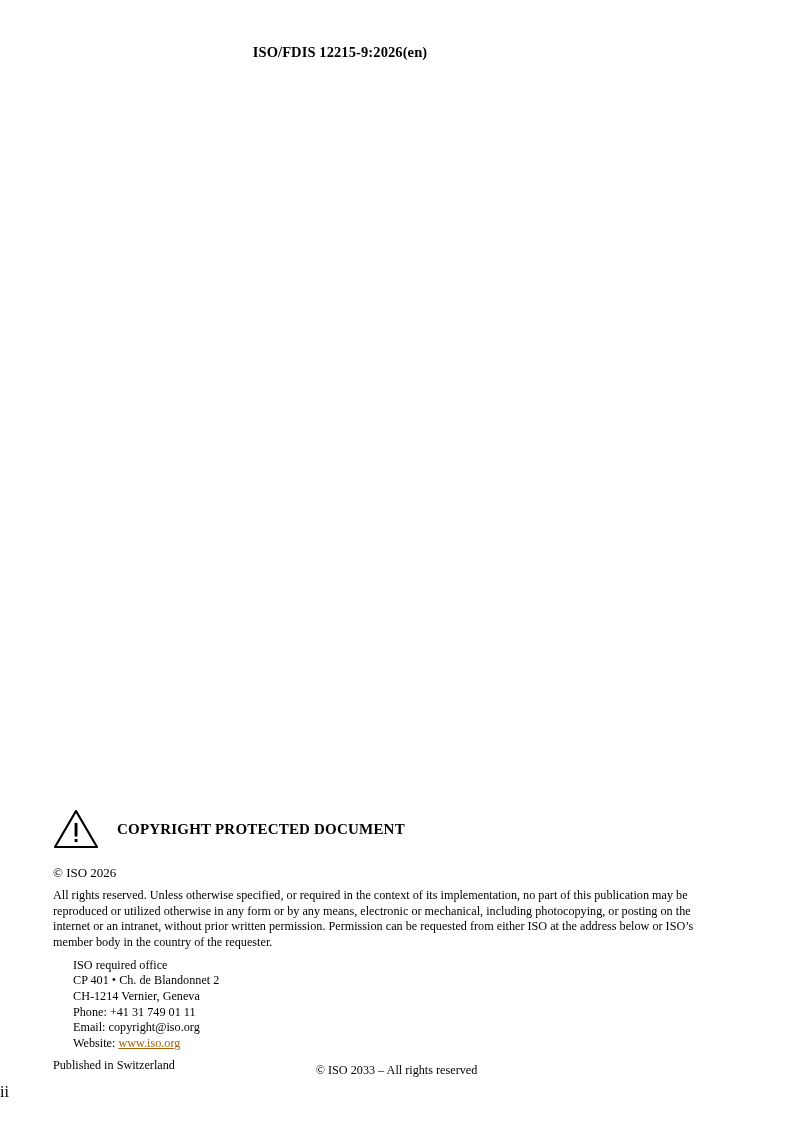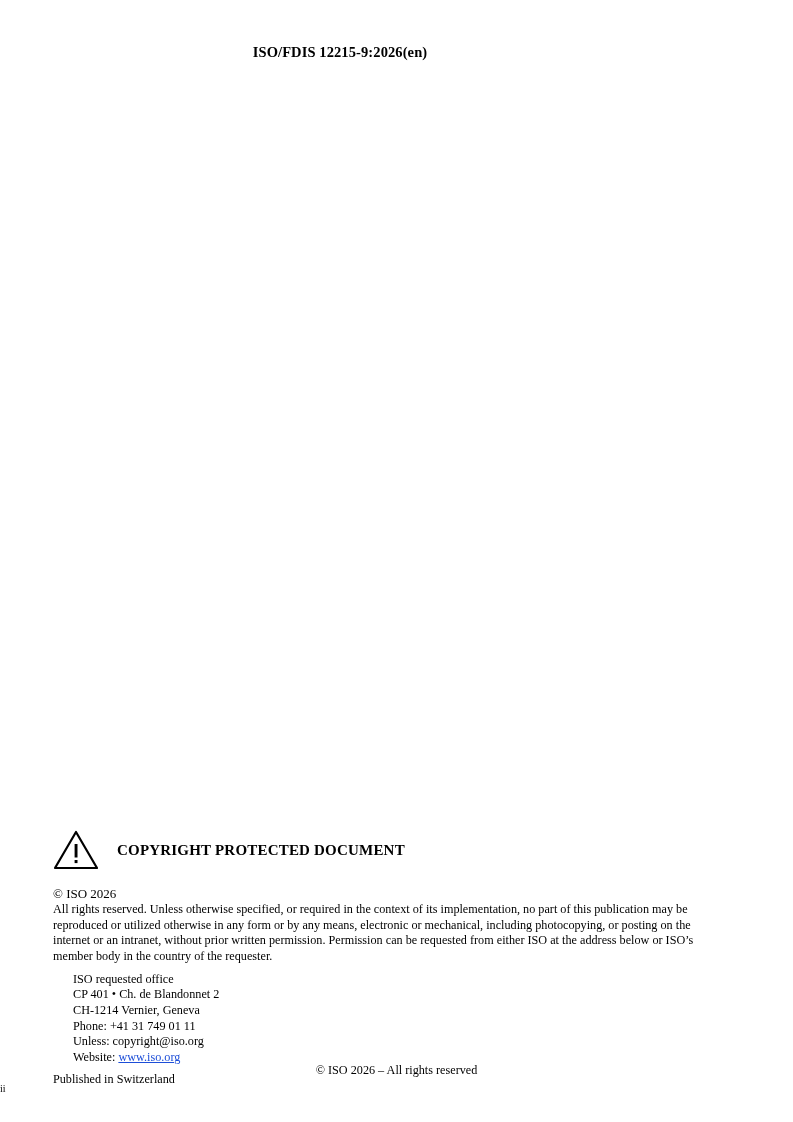--- a/index.html
+++ b/index.html
@@ -26,21 +26,21 @@
     width: 680px;
     text-align: center;
     font-family: "Liberation Serif", serif;
     font-weight: bold;
     font-size: 14.5px;
     letter-spacing: 0.1px;
   }
   .copyright-block {
     position: absolute;
     left: 53px;
-    top: 827px;
+    top: 806px;
     width: 660px;
   }
   .cp-title-row {
     display: flex;
     align-items: center;
     height: 46px;
   }
   .warn-icon {
     width: 46px;
     height: 42px;
@@ -58,56 +58,57 @@
     letter-spacing: 0.2px;
   }
   .cp-year {
     font-size: 13px;
     margin-top: 13px;
     line-height: 1.25;
   }
   .cp-text {
     font-size: 12.2px;
     line-height: 1.28;
+    margin-top: 7px;
     text-align: left;
     width: 655px;
   }
   .cp-address {
     font-size: 12.2px;
     line-height: 1.28;
     margin-top: 7px;
     margin-left: 20px;
   }
   .cp-address div {
     white-space: nowrap;
   }
   .cp-published {
     font-size: 12.2px;
     line-height: 1.28;
     margin-top: 7px;
   }
   a.weblink {
-    color: #1d4ed8;
+    color: #a16207;
     text-decoration: underline;
   }
   .footer {
     position: absolute;
     left: 0;
     top: 1063px;
     width: 793px;
     text-align: center;
     font-size: 12.2px;
   }
   .folio {
     position: absolute;
     left: 0;
     top: 1083px;
     width: 793px;
     text-align: left;
-    font-size: 10px;
+    font-size: 16px;
   }
 </style>
 </head>
 <body>
 
 <div class="page">
 
   <div class="header">ISO/FDIS 12215-9:2026(en)</div>
 
   <div class="copyright-block">
@@ -121,27 +122,27 @@
         </svg>
       </span>
       <span class="cp-title">COPYRIGHT PROTECTED DOCUMENT</span>
     </div>
 
     <div class="cp-year">©  ISO 2026</div>
 
     <div class="cp-text">All rights reserved. Unless otherwise specified, or required in the context of its implementation, no part of this publication may be reproduced or utilized otherwise in any form or by any means, electronic or mechanical, including photocopying, or posting on the internet or an intranet, without prior written permission. Permission can be requested from either ISO at the address below or ISO’s member body in the country of the requester.</div>
 
     <div class="cp-address">
-      <div>ISO requested office</div>
+      <div>ISO required office</div>
       <div>CP 401 • Ch. de Blandonnet 2</div>
       <div>CH-1214 Vernier, Geneva</div>
       <div>Phone: +41 31 749 01 11</div>
-      <div>Unless: copyright@iso.org</div>
+      <div>Email: copyright@iso.org</div>
       <div><span>Website: </span><a class="weblink" href="#">www.iso.org</a></div>
     </div>
 
     <div class="cp-published">Published in Switzerland</div>
   </div>
 
-  <div class="footer">© ISO 2026 – All rights reserved</div>
+  <div class="footer">© ISO 2033 – All rights reserved</div>
   <div class="folio">ii</div>
 
 </div>
 
 </body></html>

